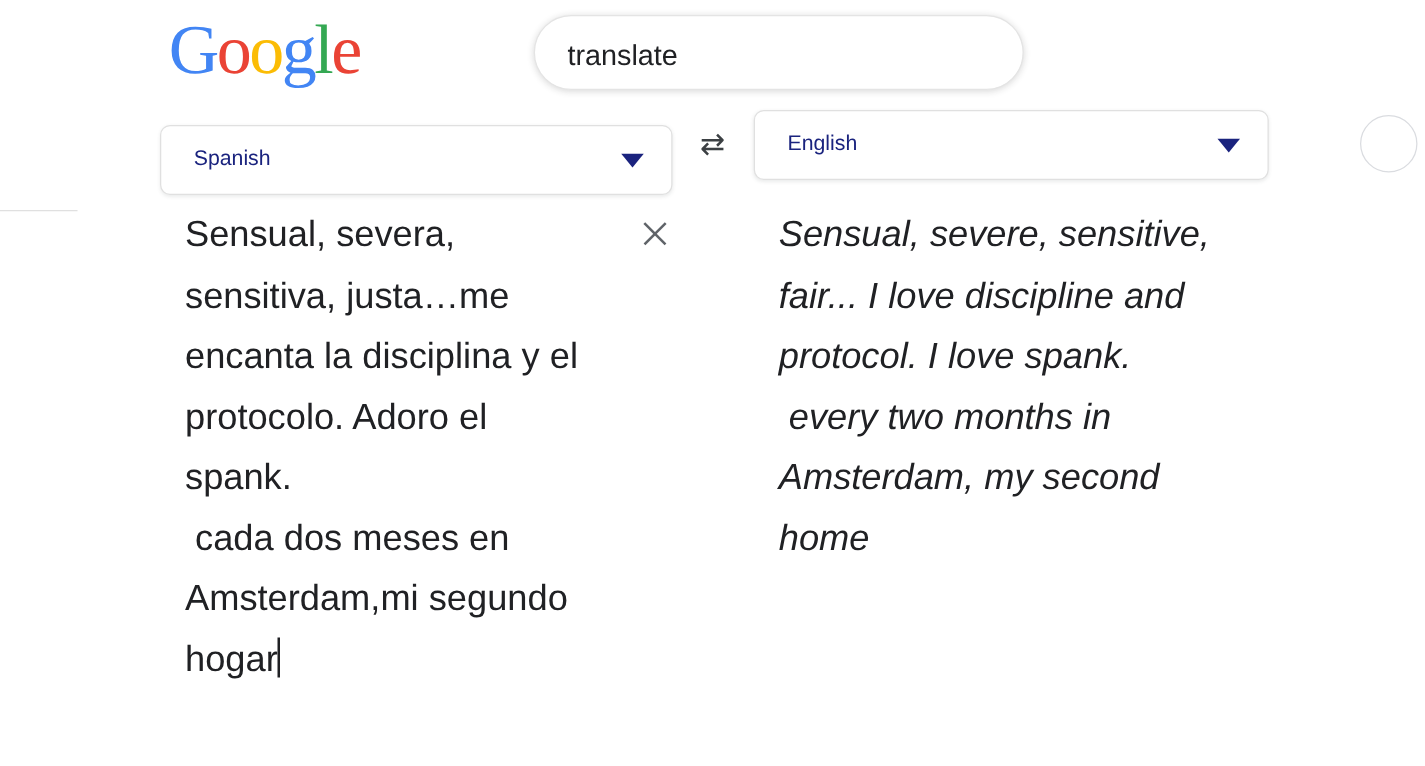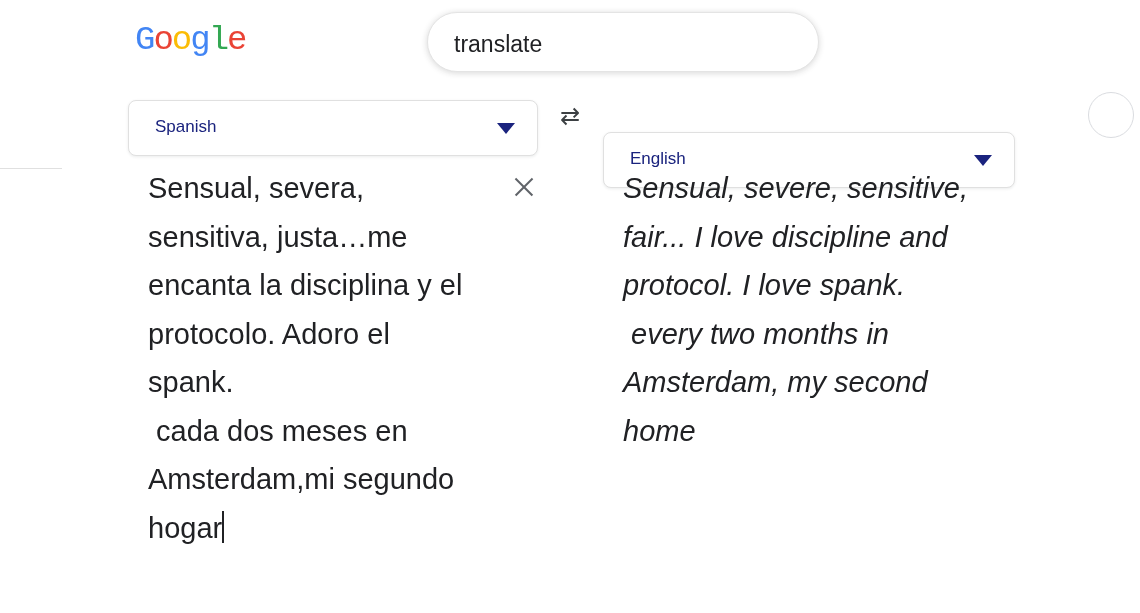--- a/index.html
+++ b/index.html
@@ -20,23 +20,23 @@
     position: absolute;
     left: 0; top: 0;
     width: 1140px;
     height: 82px;
     background: #ffffff;
   }
   .logo {
     position: absolute;
     left: 135px;
     top: 18px;
-    font-size: 34px;
+    font-size: 56px;
     letter-spacing: -2px;
-    font-family: Liberation Mono, monospace;
+    font-family: Liberation Serif, serif;
     user-select: none;
     line-height: 44px;
   }
   .logo span { font-weight: 400; }
   .logo .l1 { color: #4285F4; }
   .logo .l2 { color: #EA4335; }
   .logo .l3 { color: #FBBC05; }
   .logo .l4 { color: #4285F4; }
   .logo .l5 { color: #34A853; }
   .logo .l6 { color: #EA4335; }
@@ -94,21 +94,21 @@
   .lang-box {
     position: absolute;
     top: 0;
     height: 54px;
     border: 1px solid #e0e0e0;
     border-radius: 8px;
     background: #fff;
     box-shadow: 0 1px 3px rgba(60,64,67,.10);
   }
   .lang-box.src { left: 128px; width: 408px; margin-top: 12px; }
-  .lang-box.tgt { left: 603px; width: 410px; margin-top: 44px; }
+  .lang-box.tgt { left: 603px; width: 410px; }
   .lang-label {
     position: absolute;
     left: 26px;
     top: 16px;
     font-size: 17px;
     color: #1a237e;
     font-family: "Liberation Sans", sans-serif;
   }
   .caret {
     position: absolute;

